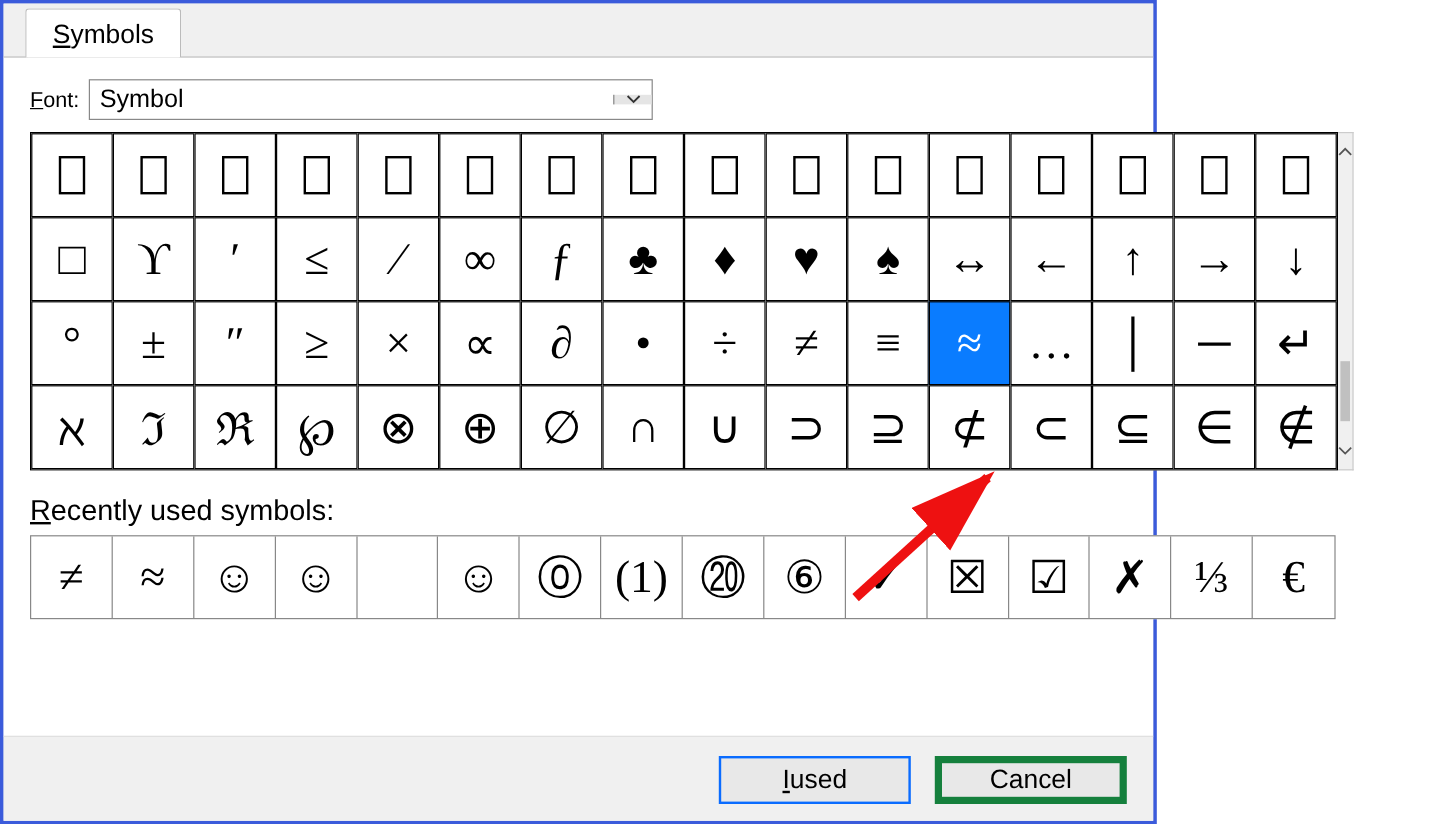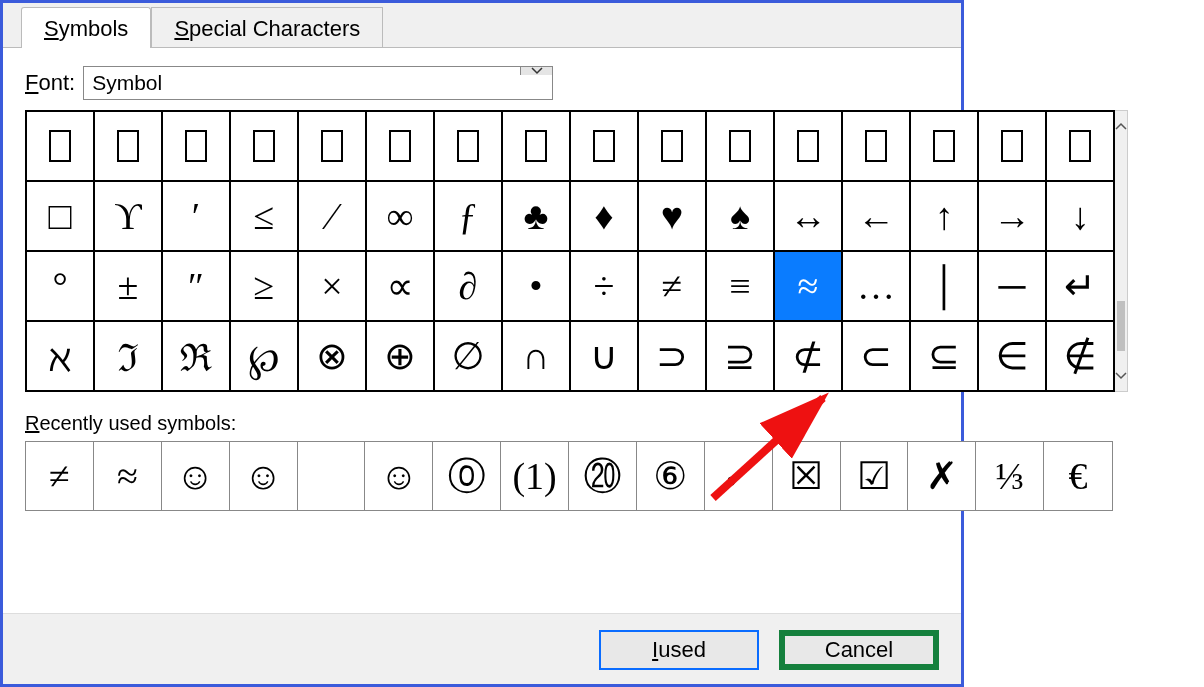--- a/index.html
+++ b/index.html
@@ -52,28 +52,28 @@
     margin: 0;
     padding: 18px 22px 12px 22px;
     position: relative;
   }
   
   .font-row {
     display: flex;
     align-items: center;
     margin-bottom: 10px;
   }
-  .font-label { font-size: 22px; margin-right: 8px; }
+  .font-label { font-size: 18px; margin-right: 8px; }
   .font-label .ul { text-decoration: underline; }
   .font-select {
     flex: 0 0 470px;
     height: 34px;
     border: 1px solid #888;
     display: flex;
-    align-items: flex-start;
+    align-items: center;
     background: #fff;
   }
   .font-select .value {
     flex: 1;
     padding: 4px 8px;
     font-size: 21px;
     display:flex;
     align-items:center;
   }
   .font-select .dropdown-btn {
@@ -135,21 +135,21 @@
   }
   .scroll-track { flex:1; position:relative; }
   .scroll-thumb {
     position:absolute;
     left:2px; right:2px;
     top: 160px;
     height: 50px;
     background:#c0c0c0;
   }
   
-  .recent-label { font-size: 20px; margin: 20px 0 6px 0; }
+  .recent-label { font-size: 24px; margin: 20px 0 6px 0; }
   .recent-label .ul { text-decoration: underline; }
   .recent-grid {
     border:1px solid #888;
     display:grid;
     grid-template-columns: repeat(16, 1fr);
     height: 70px;
     width: 1088px;
     background:#fff;
   }
   .recent-cell {
@@ -188,21 +188,20 @@
     pointer-events:none;
   }
 </style>
 </head>
 <body>
 
 <div class="window">
 
   <div class="tabs">
     <div class="tab active"><span class="ul">S</span><span></span><span id="tab-symbols-rest">ymbols</span></div>
-    <div class="tab"><span class="ul">S</span><span id="tab-special-rest">pecial Characters</span></div>
   </div>
 
   <div class="panel">
 
     <div class="font-row">
       <div class="font-label"><span class="ul">F</span><span id="font-label-rest">ont:</span></div>
       <div class="font-select">
         <div class="value">Symbol</div>
         <div class="dropdown-btn">
           <svg viewBox="0 0 12 8">

